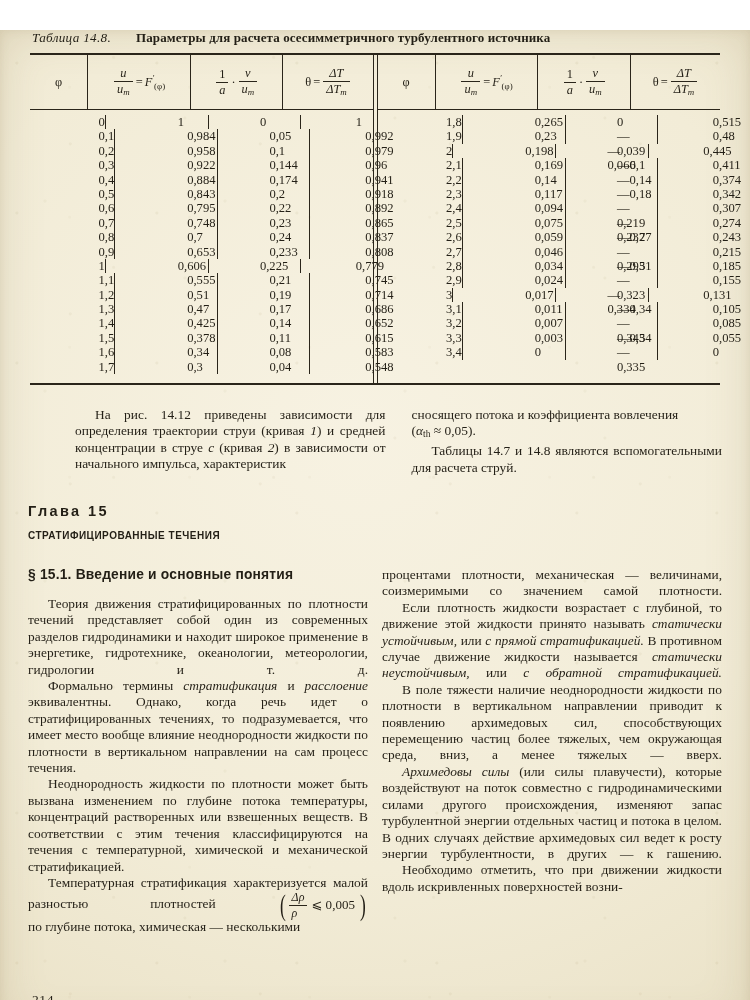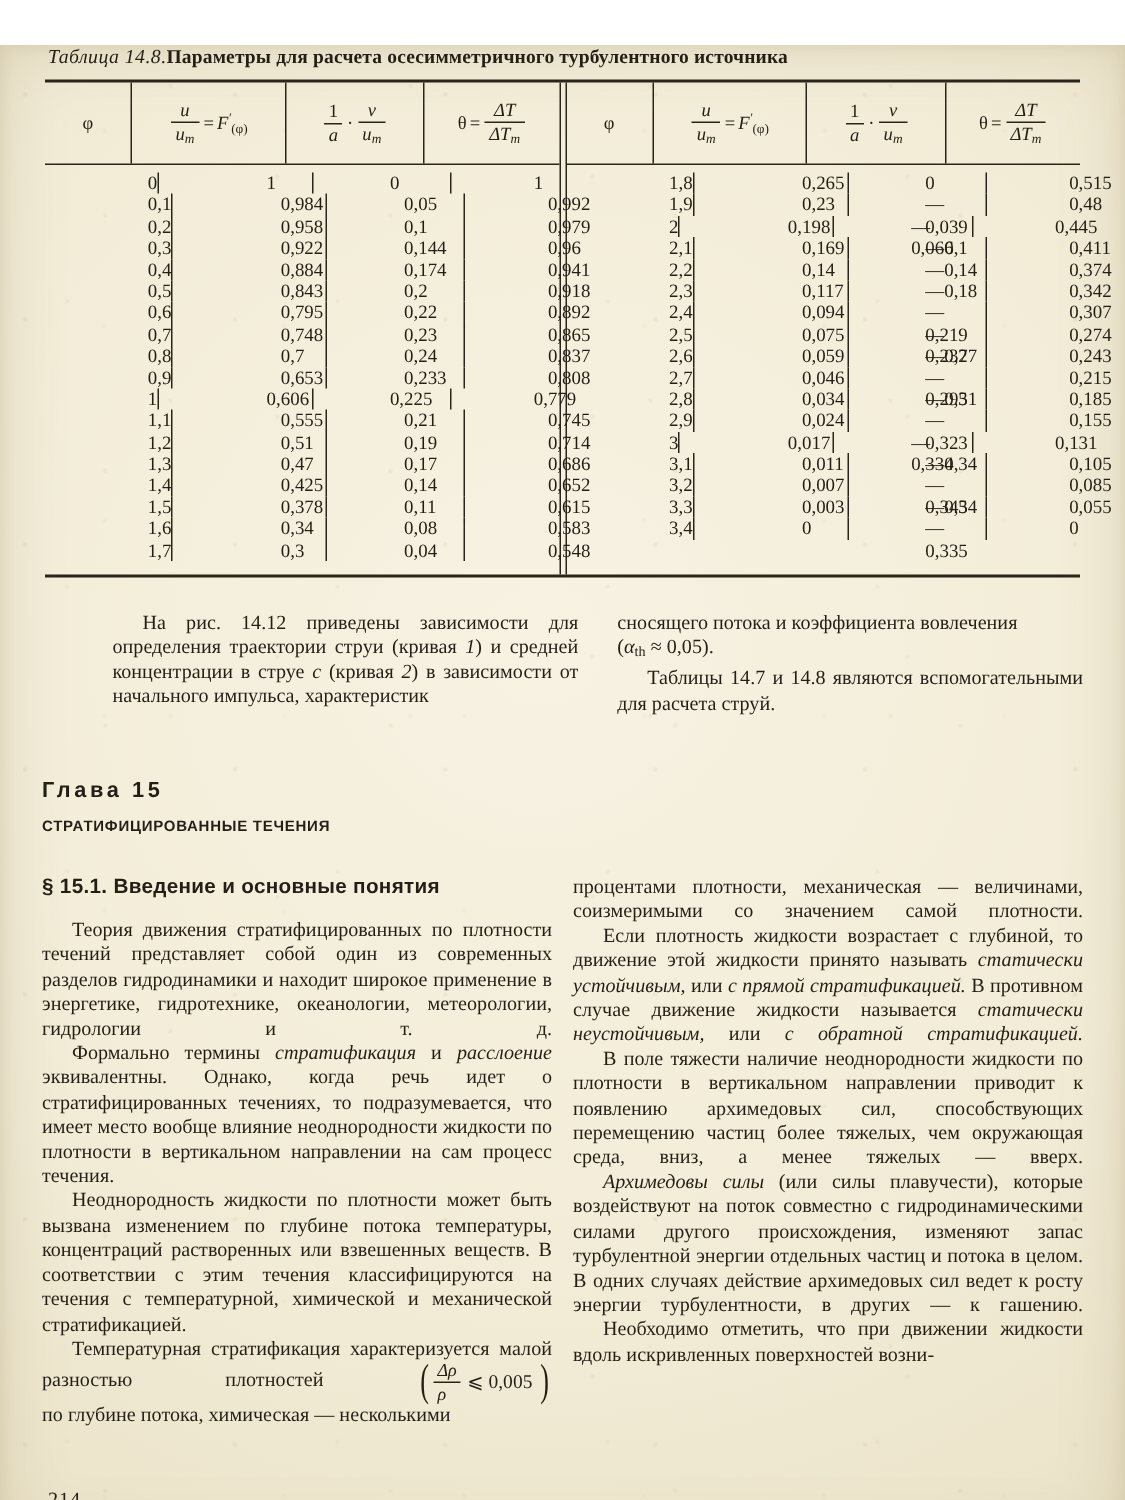--- a/index.html
+++ b/index.html
@@ -53,21 +53,21 @@
   
   .tbl-caption {
     margin: 30px 0 7px 4px;
     font-size: 13.2px;
     letter-spacing: .1px;
     white-space: nowrap;
   }
   .tbl-caption .cap-num {
     font-style: italic;
     font-family: "Liberation Serif", serif;
-    margin-right: 0;
+    margin-right: 25px;
     letter-spacing: .3px;
   }
   .tbl-caption .cap-text {
     font-weight: bold;
     font-size: 13px;
     letter-spacing: .1px;
   }
 
   
   .tbl-wrap {
@@ -155,21 +155,21 @@
     line-height: 16.4px;
     letter-spacing: .02px;
     hyphens: none;
   }
   p.tx.last { text-align-last: left; }
   p.tx + p.tx { margin-top: 0; }
   .ind { display: inline-block; width: 20px; }
 
   
   .chapter {
-    margin-top: 42px;
+    margin-top: 27px;
   }
   .ch-label {
     font-family: "Liberation Sans", sans-serif;
     font-weight: bold;
     font-size: 14.5px;
     letter-spacing: 2.4px;
     margin-bottom: 11px;
   }
   .ch-title {
     font-family: "Liberation Sans", sans-serif;

